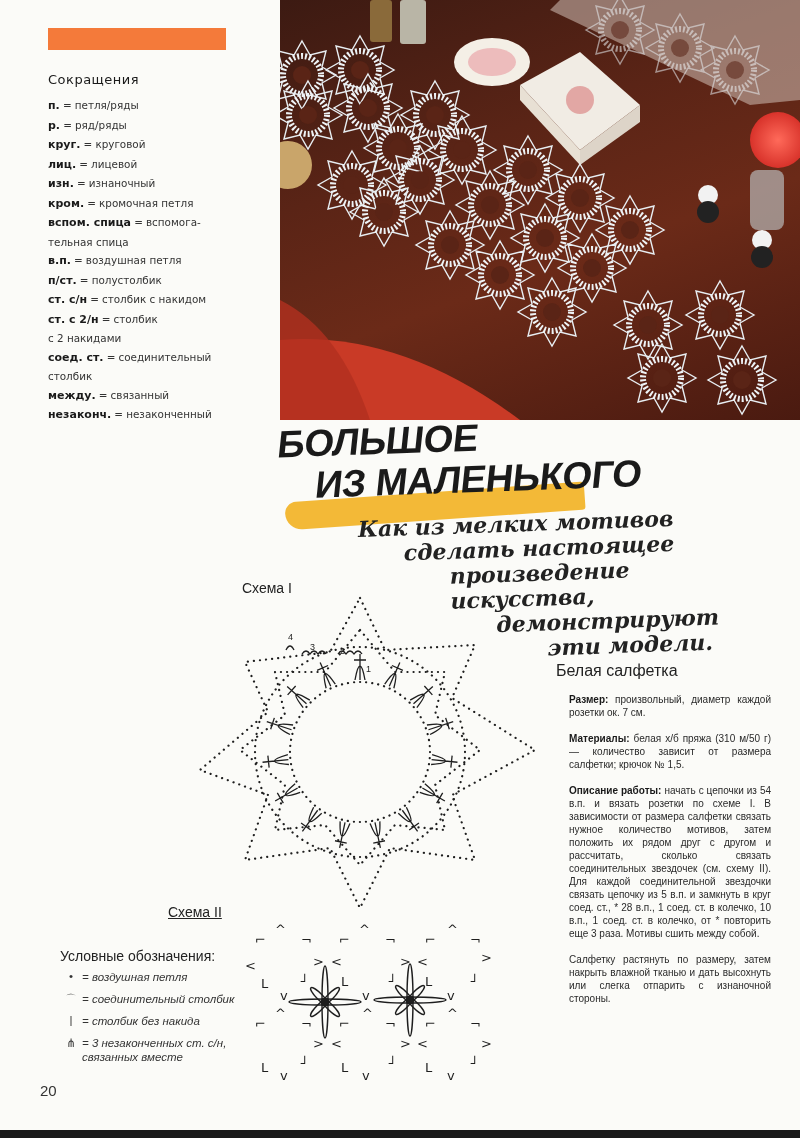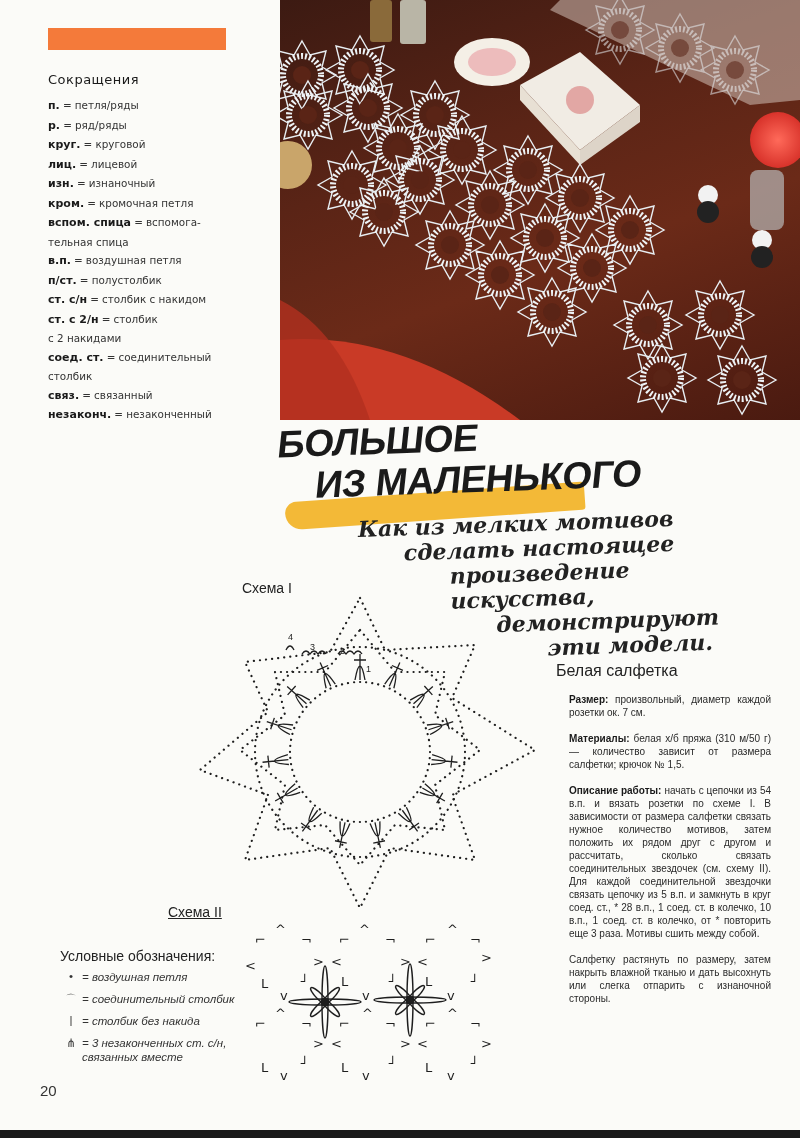--- a/index.html
+++ b/index.html
@@ -91,21 +91,21 @@
   <div class="abbr-row"><span class="abbr-key">кром.</span> <span class="abbr-val">=</span> <span class="abbr-val">кромочная петля</span></div>
   <div class="abbr-row"><span class="abbr-key">вспом. спица</span> <span class="abbr-val">=</span> <span class="abbr-val">вспомога-</span></div>
   <div class="abbr-row"><span class="abbr-val">тельная спица</span></div>
   <div class="abbr-row"><span class="abbr-key">в.п.</span> <span class="abbr-val">=</span> <span class="abbr-val">воздушная петля</span></div>
   <div class="abbr-row"><span class="abbr-key">п/ст.</span> <span class="abbr-val">=</span> <span class="abbr-val">полустолбик</span></div>
   <div class="abbr-row"><span class="abbr-key">ст. с/н</span> <span class="abbr-val">=</span> <span class="abbr-val">столбик с накидом</span></div>
   <div class="abbr-row"><span class="abbr-key">ст. с 2/н</span> <span class="abbr-val">=</span> <span class="abbr-val">столбик</span></div>
   <div class="abbr-row"><span class="abbr-val">с  2 накидами</span></div>
   <div class="abbr-row"><span class="abbr-key">соед. ст.</span> <span class="abbr-val">=</span> <span class="abbr-val">соединительный</span></div>
   <div class="abbr-row"><span class="abbr-val">столбик</span></div>
-  <div class="abbr-row"><span class="abbr-key">связ.</span> <span class="abbr-val">=</span> <span class="abbr-val">связанный</span></div>
+  <div class="abbr-row"><span class="abbr-key">между.</span> <span class="abbr-val">=</span> <span class="abbr-val">связанный</span></div>
   <div class="abbr-row"><span class="abbr-key">незаконч.</span> <span class="abbr-val">=</span> <span class="abbr-val">незаконченный</span></div>
 </div>
 
 <div class="abs photo" title="Crocheted star motifs doily on a dark wooden dressing table">
   <svg width="520" height="420" viewBox="0 0 520 420">
     <defs>
       <radialGradient id="g-rose" cx="50%" cy="50%" r="50%">
         <stop offset="0%" stop-color="#ff6a5a"></stop>
           <stop offset="100%" stop-color="#d8322a"></stop>
       </radialGradient>

